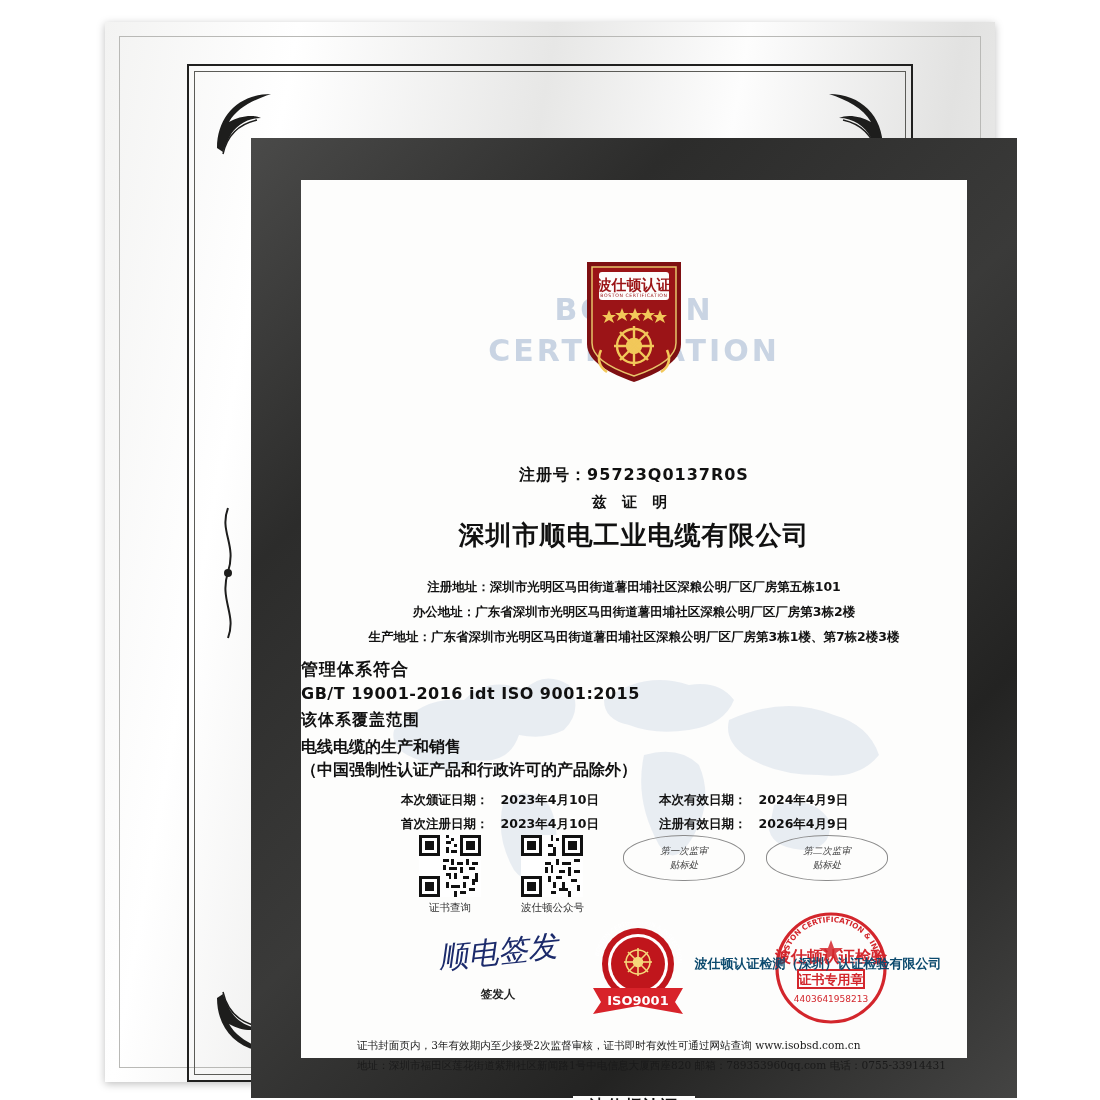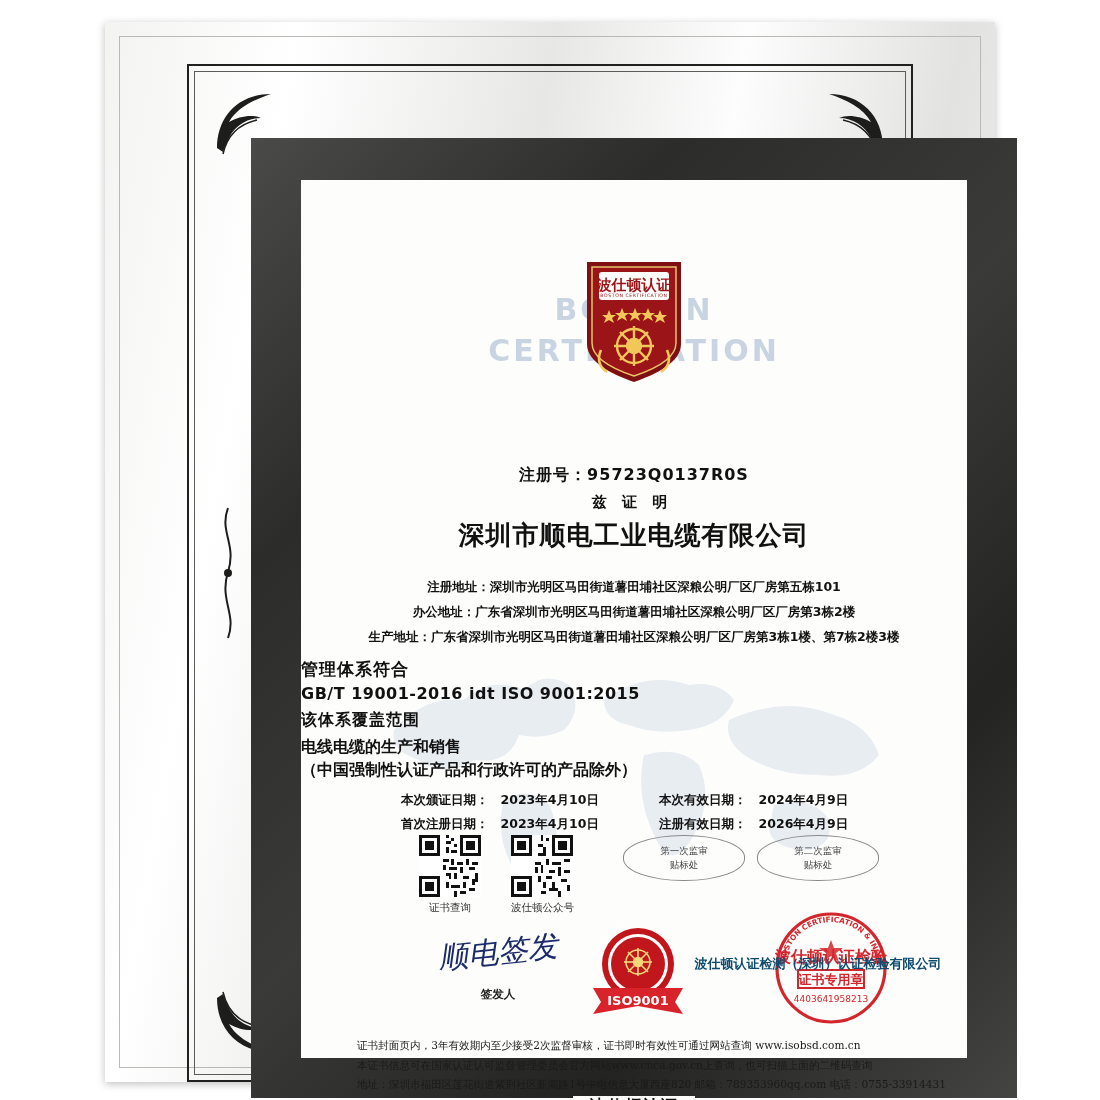--- a/index.html
+++ b/index.html
@@ -108,26 +108,26 @@
   .dates{
     position:absolute;left:60px;right:60px;top:612px;
     font-size:12.5px;font-weight:bold;color:#111;margin-left:40px;
   }
   .dates .row{display:flex;justify-content:space-between;margin-bottom:7px;}
   .dates .cell{width:49%;display:flex;}
   .dates .cell .k{white-space:nowrap;}
   .dates .cell .v{margin-left:12px;}
 
   
-  .qr-wrap{position:absolute;left:118px;top:655px;display:flex;gap:30px;}
+  .qr-wrap{position:absolute;left:118px;top:655px;display:flex;gap:40px;}
   .qr-item{text-align:center;}
   .qr-box{width:62px;height:62px;}
   .qr-cap{font-size:10.5px;color:#333;margin-top:4px;}
 
-  .surv{position:absolute;top:655px;left:322px;display:flex;gap:12px;}
+  .surv{position:absolute;top:655px;left:322px;display:flex;gap:21px;font-style:italic;}
   .surv-oval{
     width:120px;height:44px;border:1px solid #8b8b8b;border-radius:60px/22px;
     display:flex;flex-direction:column;align-items:center;justify-content:center;
     font-size:9.5px;color:#444;line-height:1.5;
   }
 
   
   .sign{position:absolute;left:112px;top:752px;width:170px;text-align:center;}
   .sign-glyph{font-family:"DejaVu Serif",serif;font-size:30px;font-style:italic;color:#1b2a6b;transform:rotate(-6deg);}
   .sign-cap{font-size:11.5px;color:#222;margin-top:14px;font-weight:bold;}
@@ -435,21 +435,20 @@
               <rect x="25" y="60" width="66" height="18" fill="none" stroke="#d3262c" stroke-width="2"></rect>
               <text x="58" y="74" font-size="13" font-weight="bold" fill="#d3262c" text-anchor="middle" font-family="DejaVu Sans, sans-serif">证书专用章</text>
               <text x="58" y="92" font-size="9" fill="#d3262c" text-anchor="middle" font-family="DejaVu Sans, sans-serif">4403641958213</text>
             </svg>
           </div>
 
           <div class="seal-text">波仕顿认证检测（深圳）认证检验有限公司</div>
 
           <div class="footer">
             <div>证书封面页内，3年有效期内至少接受2次监督审核，证书即时有效性可通过网站查询 www.isobsd.com.cn</div>
-            <div>本证书信息可在国家认证认可监督管理委员会官方网站www.cnca.gov.cn上查询，也可扫描上面的二维码查询</div>
             <div>地址：深圳市福田区莲花街道紫荆社区新闻路1号中电信息大厦西座820  邮箱：789353960qq.com 电话：0755-33914431</div>
           </div>
 
           <div class="brandline">
             <span>波仕顿认证</span>
           </div>
 
         </div>
       </div>
     </div>

